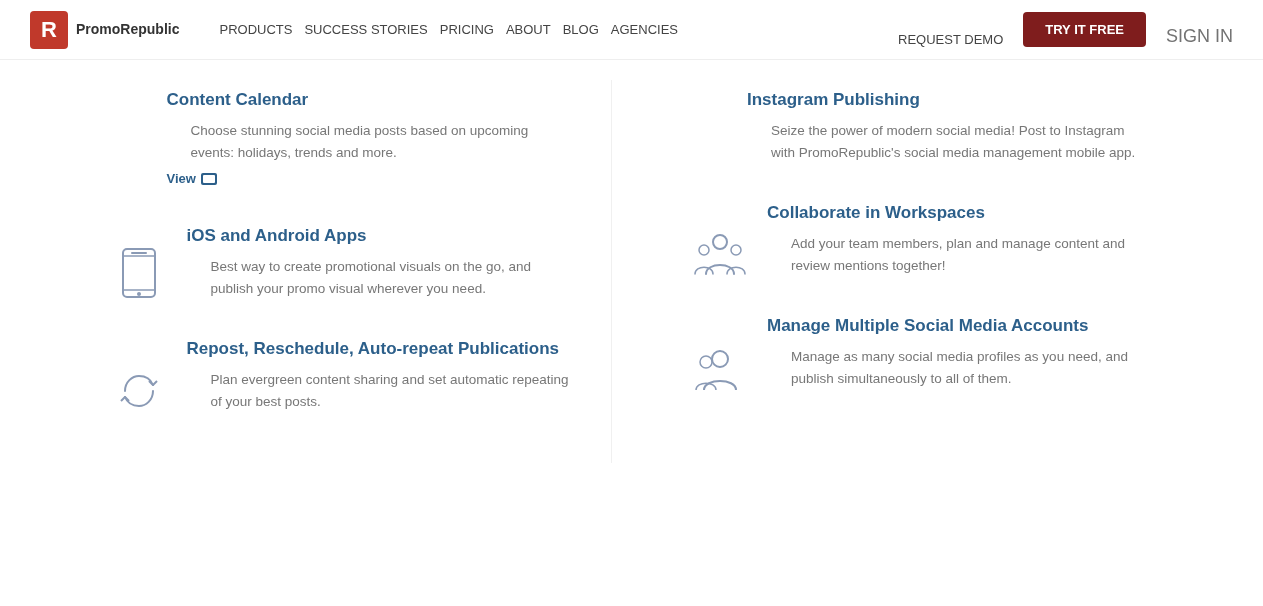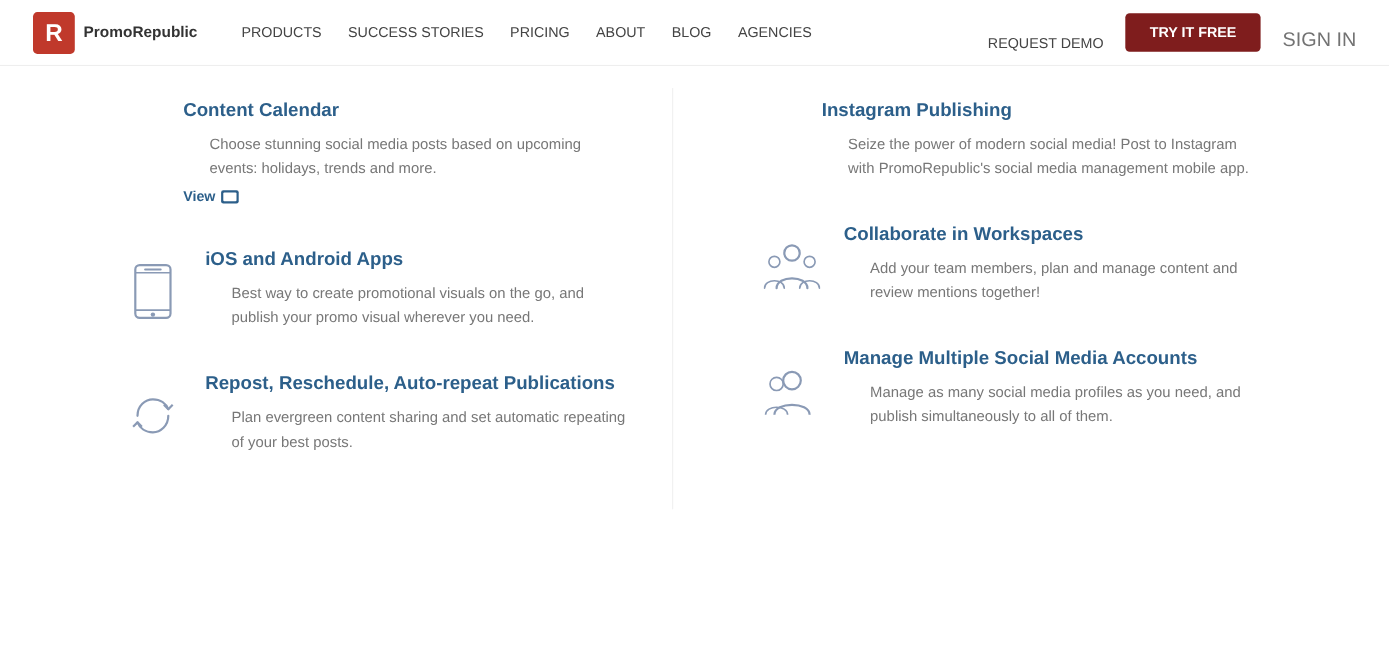--- a/index.html
+++ b/index.html
@@ -39,21 +39,21 @@
       line-height: 1.2;
     }
     .logo-text span {
       font-size: 14px;
       font-weight: 700;
       color: #333;
     }
     .nav-links {
       display: flex;
       align-items: center;
-      gap: 24px;
+      gap: 12px;
       flex: 1;
     }
     .nav-link {
       font-size: 13px;
       color: #444;
       text-decoration: none;
       font-weight: 500;
       cursor: pointer;
       white-space: nowrap;
     }
@@ -101,21 +101,21 @@
     }
     .col-right {
       flex: 1;
       padding: 10px 80px 10px 80px;
     }
 
     
     .feature-item {
       display: flex;
       margin-bottom: 40px;
-      align-items: center;
+      align-items: flex-end;
     }
     .feature-icon {
       width: 55px;
       flex-shrink: 0;
       margin-right: 20px;
       display: flex;
       align-items: flex-start;
       justify-content: center;
       padding-top: 4px;
     }

